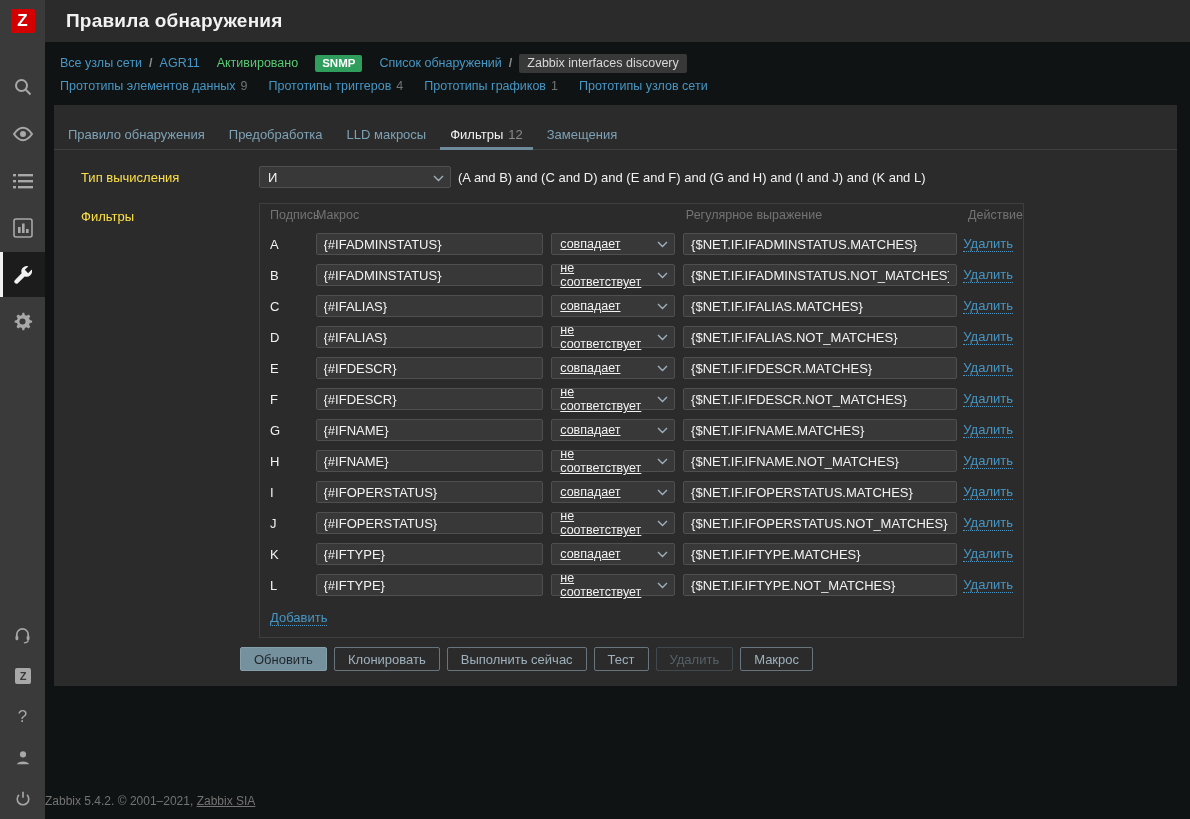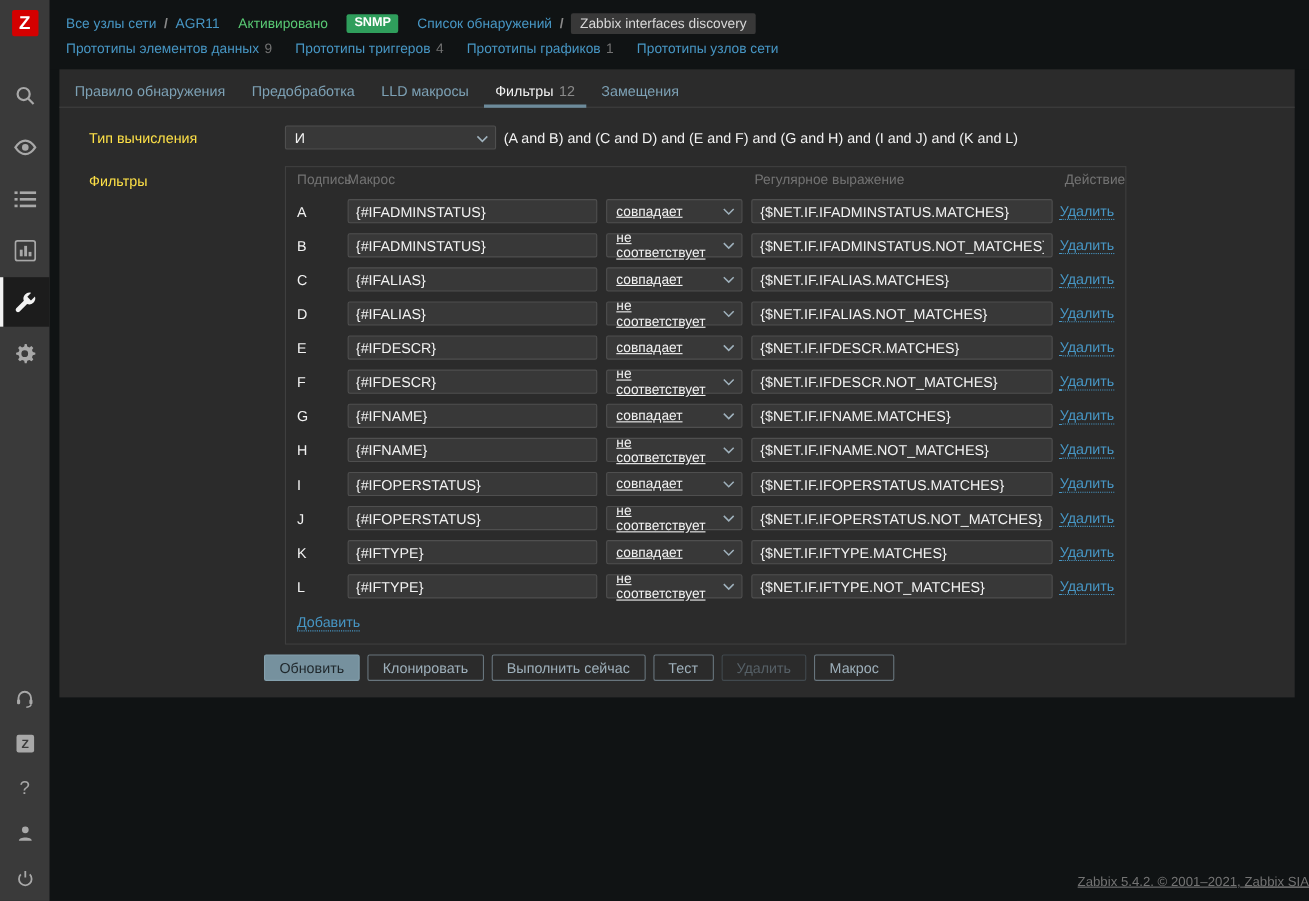--- a/index.html
+++ b/index.html
@@ -59,21 +59,21 @@
   .ctx-item { display:flex; gap:5px; margin-right:14px; }
   .ctx-count { color:#737373; }
 
   
   .panel {
     margin:0 13px 0 9px; background:#2b2b2b; 
     padding-bottom:15px;
   }
   .tabs {
     display:flex; align-items:flex-end; gap:4px;
-    border-bottom:1px solid #3f3f3f; padding:9px 10px 0 4px; height:35px;
+    border-bottom:1px solid #3f3f3f; padding:9px 10px 0 4px; height:45px;
   }
   .tab {
     padding:4px 10px 7px; color:#7da1b5; cursor:pointer; position:relative;
     font-size:13px; white-space:nowrap;
   }
   .tab .tab-count { color:#8a8a8a; margin-left:5px; }
   .tab.active { color:#f2f2f2; }
   .tab.active::after {
     content:""; position:absolute; left:0; right:0; bottom:-1px; height:3px; background:#6d8b9b;
   }
@@ -123,21 +123,21 @@
 
   .btn-row { display:flex; gap:7px; margin:9px 0 0 186px; }
   .btn {
     height:24px; padding:0 13px; border-radius:2px; font-size:13px;
     font-family:"Liberation Sans", sans-serif; cursor:pointer;
     background:transparent; border:1px solid #68757d; color:#9fb1bc;
   }
   .btn.primary { background:#76919e; border-color:#84a0ad; color:#1f272b; }
   .btn.disabled { color:#566067; border-color:#41494e; cursor:default; }
 
-  .footer { margin-top:auto; text-align:right; color:#737373; font-size:12px; padding-bottom:11px;text-decoration:underline; }
+  .footer { margin-top:auto; text-align:left; color:#737373; font-size:12px; padding-bottom:11px; }
   .footer a { color:#737373; text-decoration:underline; cursor:pointer; }
 </style>
 </head>
 <body>
 
 <div class="page">
 
   <aside class="sidebar">
     <div class="logo-box">
       <div class="logo">Z</div>
@@ -232,20 +232,23 @@
         <svg width="18" height="18" viewBox="0 0 20 20" fill="none" stroke="currentColor" stroke-width="1.8">
           <path d="M5.5 5.5 A6.4 6.4 0 1 0 14.5 5.5"></path>
             <line x1="10" y1="2" x2="10" y2="8.5"></line>
         </svg>
       </span>
     </div>
   </aside>
 
   <div class="main">
 
+    <header class="titlebar">
+      <h1>Правила обнаружения</h1>
+    </header>
 
     <div class="crumbs">
       <div class="crumb-row">
         <a class="blue">Все узлы сети</a>
         <span class="crumb-sep">/</span>
         <a class="blue">AGR11</a>
         <span class="status-green">Активировано</span>
         <span class="badge-green">SNMP</span>
         <a class="blue">Список обнаружений</a>
         <span class="crumb-sep">/</span>

